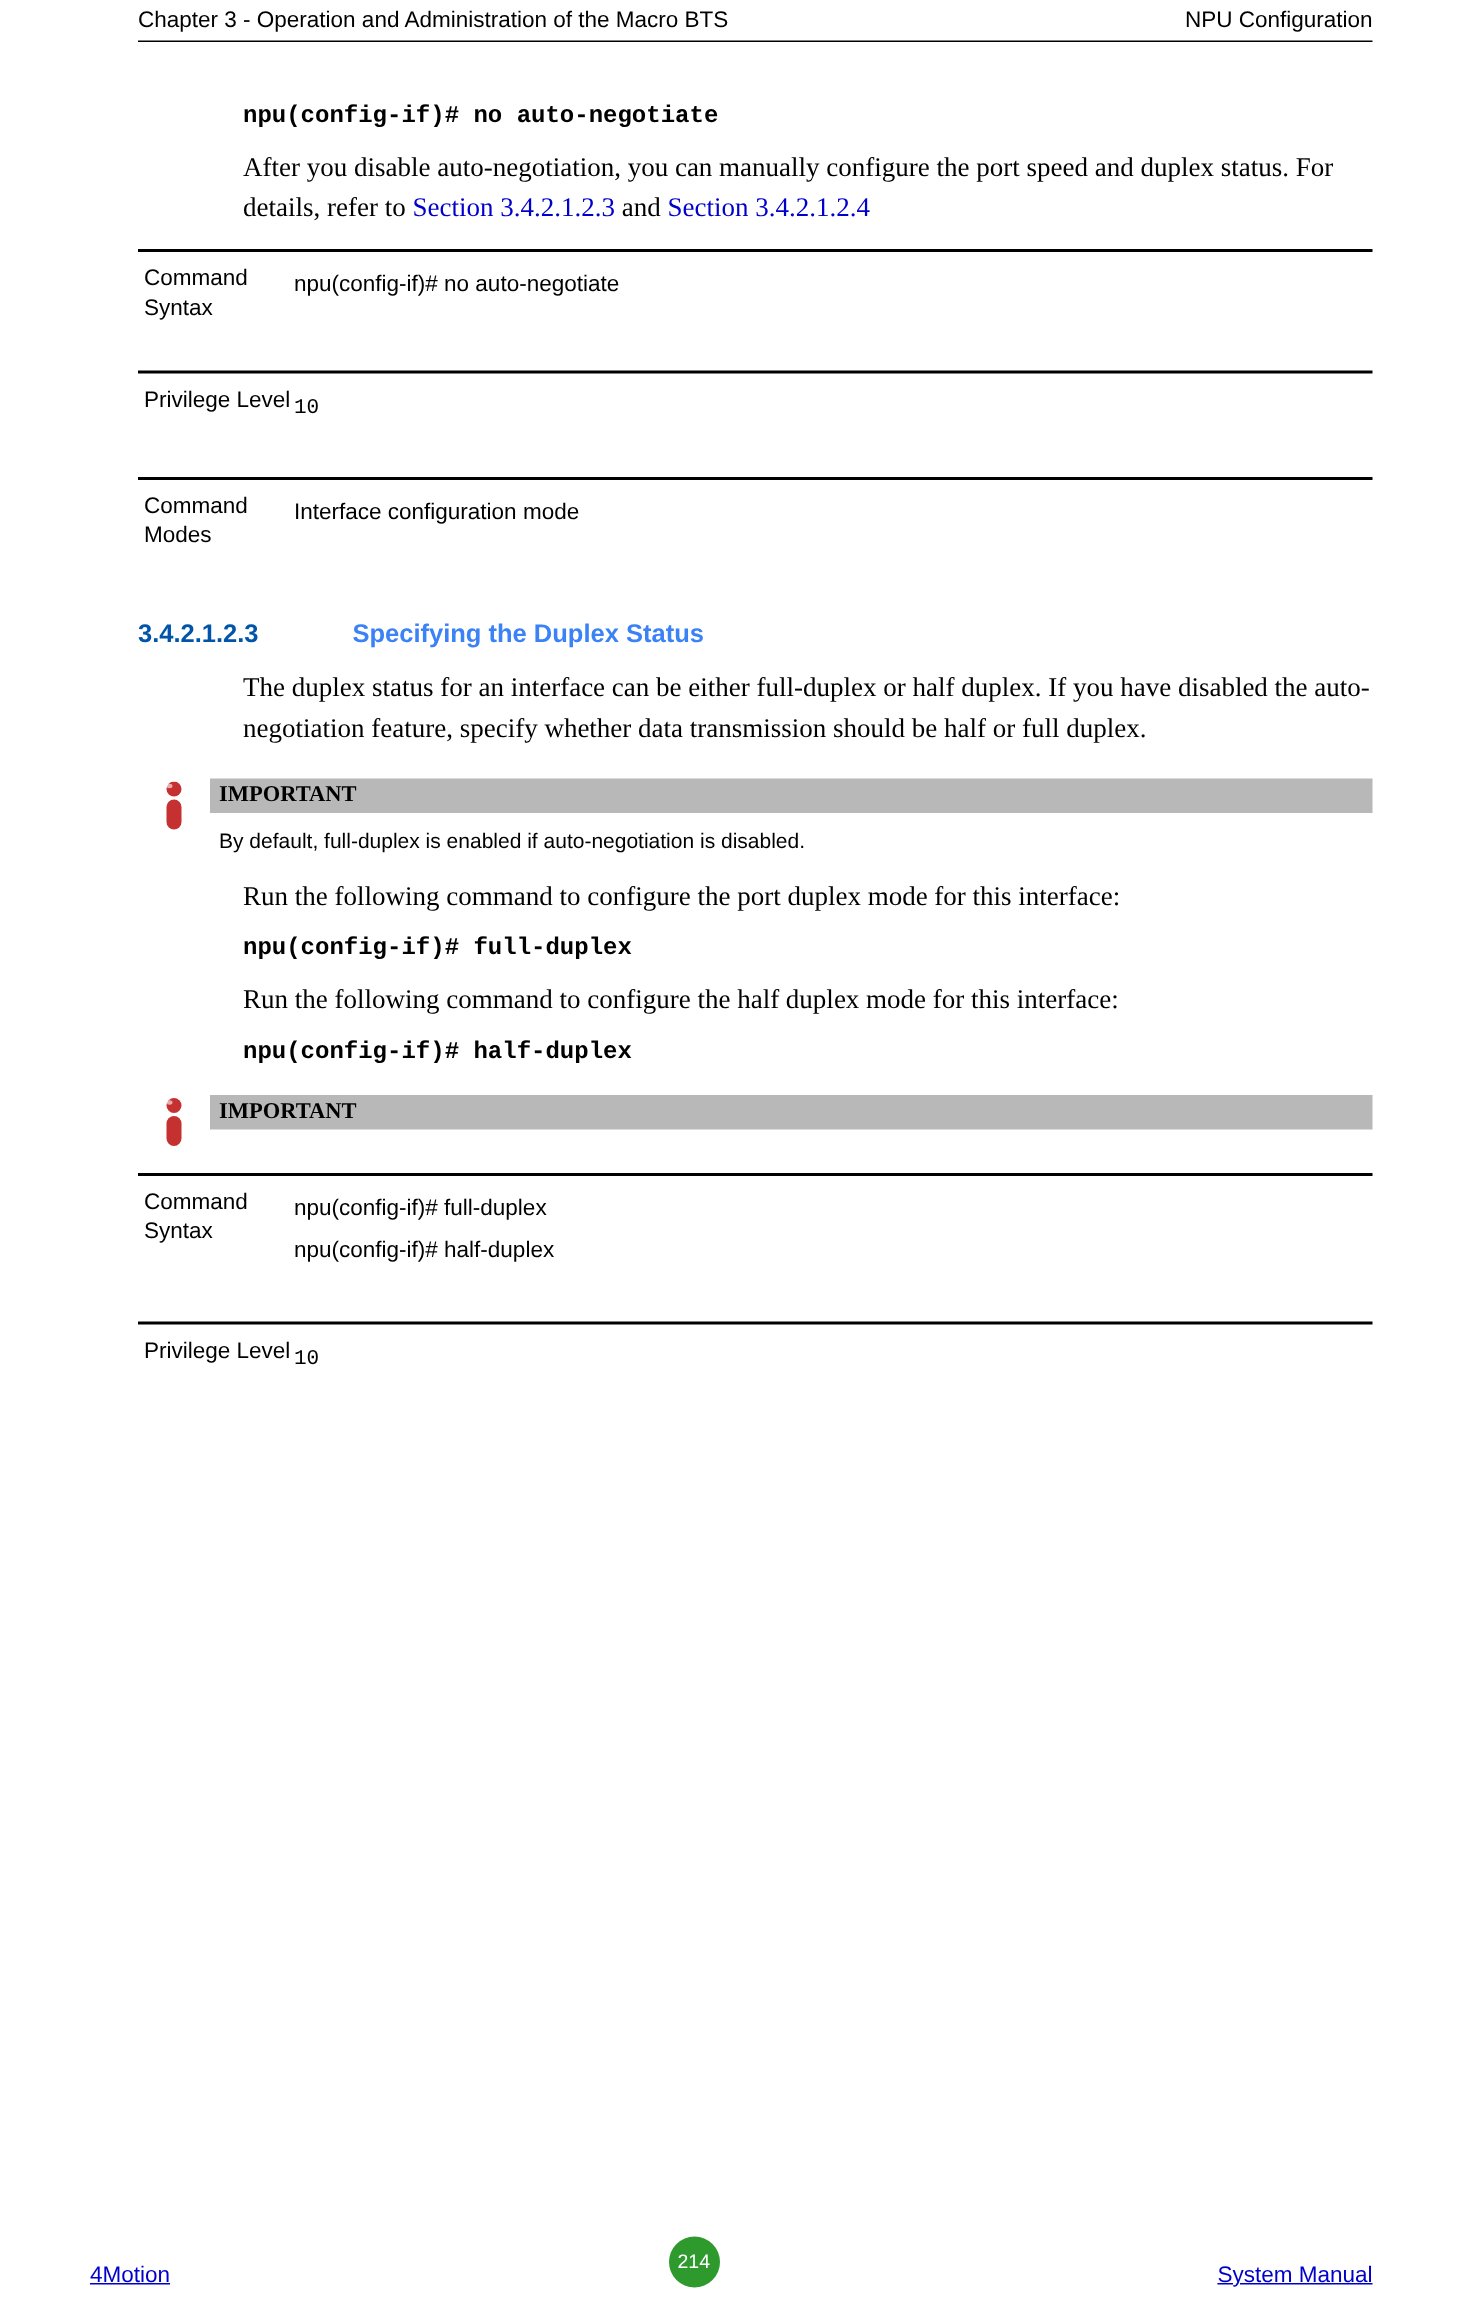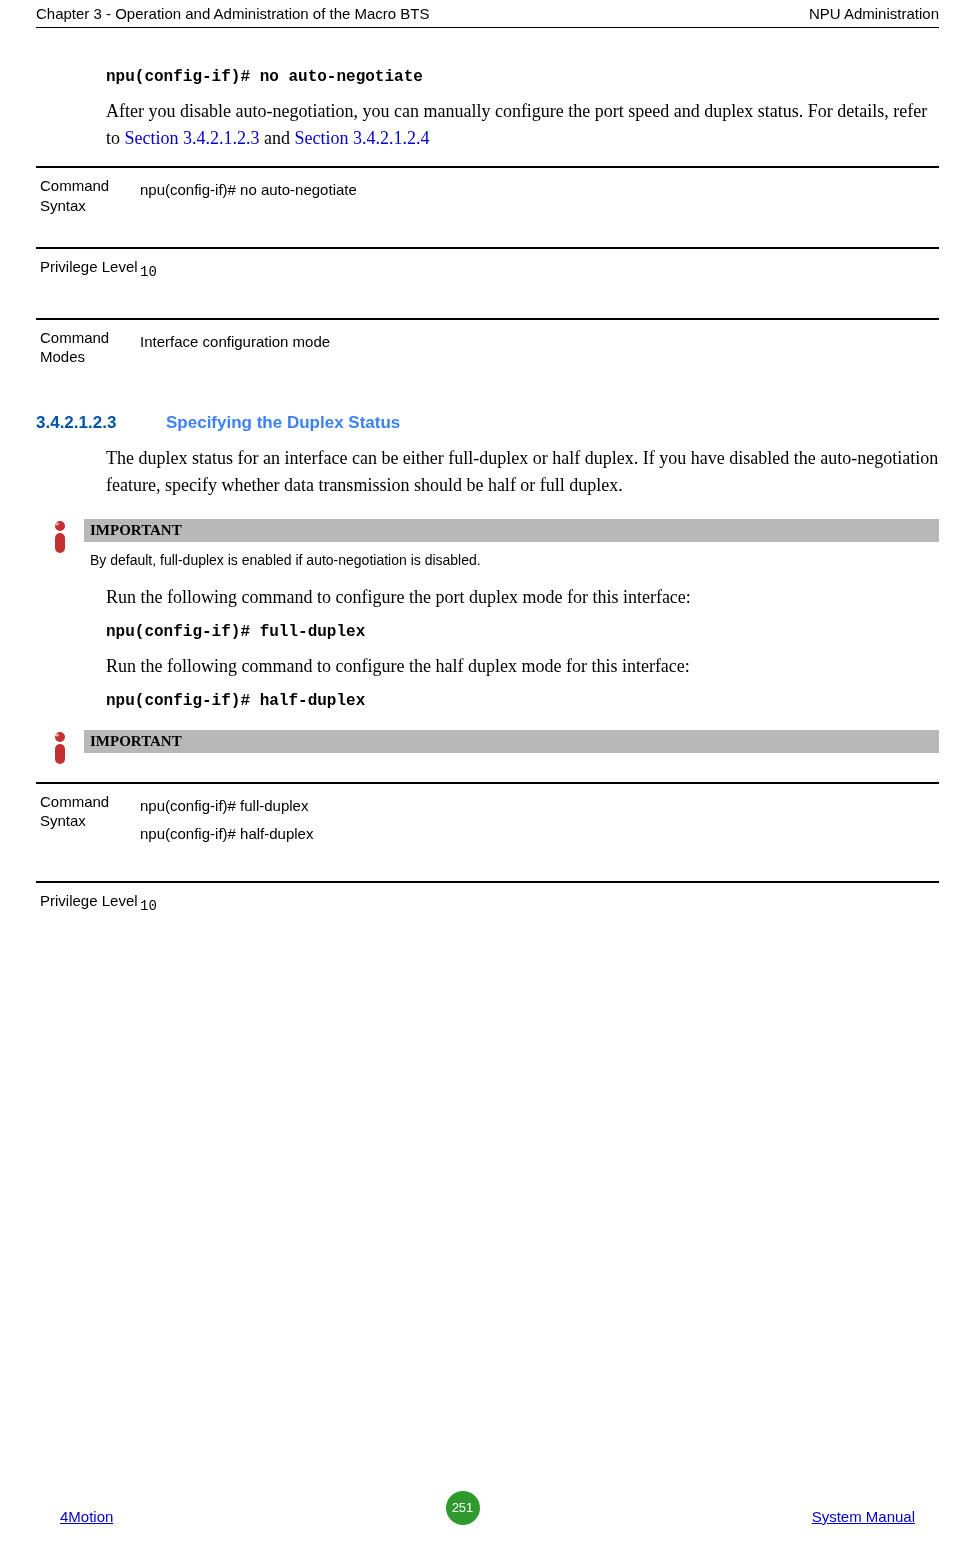--- a/index.html
+++ b/index.html
@@ -7,22 +7,23 @@
     padding: 0;
     font-family: Arial, Helvetica, sans-serif;
     background: #fff;
     color: #000;
     width: 975px;
     height: 1545px;
     position: relative;
     font-size: 16px;
   }
   .page {
-    padding: 0 36px;
+    padding: 0 60px;
     box-sizing: border-box;
+    margin-left: 32px;
   }
   .header {
     display: flex;
     justify-content: space-between;
     font-size: 15px;
     padding: 5px 0;
     border-bottom: 1px solid #000;
     margin-bottom: 40px;
   }
   .content-indent {
@@ -65,20 +66,21 @@
     line-height: 1.9;
   }
   .def-value .mono10 {
     font-family: "Courier New", monospace;
     font-size: 14px;
   }
   .section-row {
     display: flex;
     margin-top: 28px;
     margin-bottom: 4px;
+    gap: 13px;
   }
   .section-num {
     width: 130px;
     flex-shrink: 0;
     color: #0055aa;
     font-family: Arial, sans-serif;
     font-weight: bold;
     font-size: 17px;
   }
   .section-title {
@@ -137,21 +139,21 @@
     font-size: 13px;
   }
 </style>
 </head>
 <body>
 
 <div class="page">
 
   <div class="header">
     <span>Chapter 3 - Operation and Administration of the Macro BTS</span>
-    <span>NPU Administration</span>
+    <span>NPU Configuration</span>
   </div>
 
   <div class="content-indent">
     <div class="code">npu(config-if)# no auto-negotiate</div>
     <p class="body-text">
       <span>After you disable auto-negotiation, you can manually configure the port speed and duplex status. For details, refer to </span><a class="link" href="#">Section 3.4.2.1.2.3</a><span> and </span><a class="link" href="#">Section 3.4.2.1.2.4</a>
     </p>
   </div>
 
   <div class="def-row">
@@ -221,15 +223,15 @@
   </div>
   <div class="def-row">
     <div class="def-label">Privilege Level</div>
     <div class="def-value"><span class="mono10">10</span></div>
   </div>
 
 </div>
 
 <div class="footer">
   <a href="#" class="left">4Motion</a>
-  <span class="page-num">251</span>
+  <span class="page-num">214</span>
   <a href="#" class="right"> System Manual</a>
 </div>
 
 </body></html>

